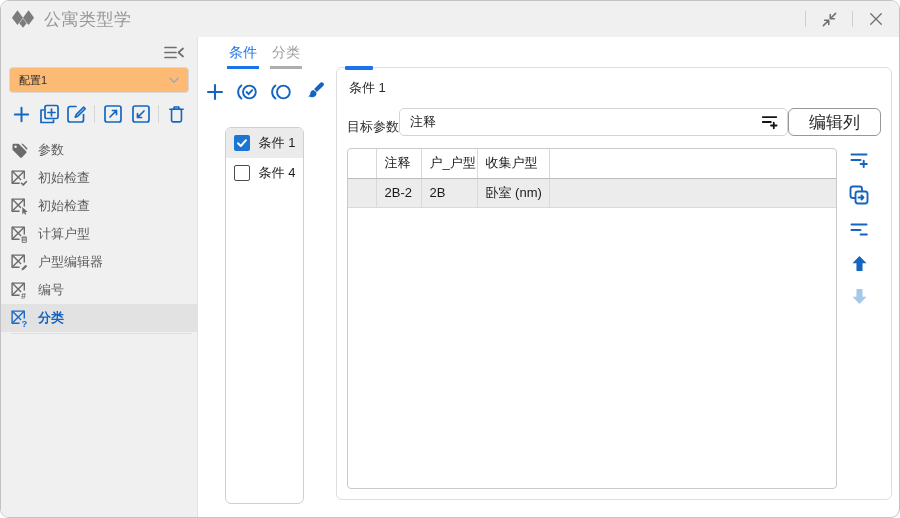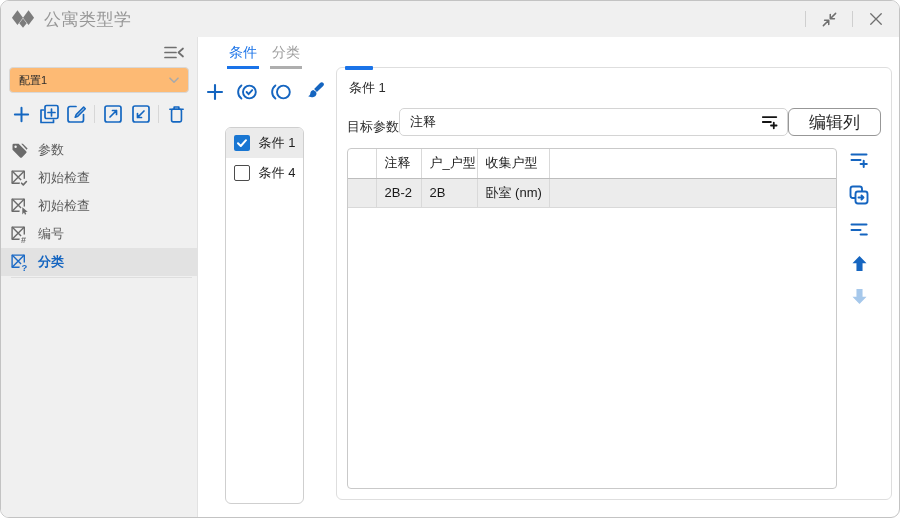--- a/index.html
+++ b/index.html
@@ -202,21 +202,44 @@
             <svg width="17" height="17" viewBox="0 0 17 17" stroke="currentColor" stroke-width="1.4" fill="none" stroke-linejoin="round">
               <rect x="1.1" y="1.1" width="12.2" height="12.2"></rect>
               <path d="M1.1 1.1 L13.3 13.3 M13.3 1.1 L1.1 13.3"></path>
               <circle class="ko" cx="13.2" cy="13.2" r="4.6" stroke="none"></circle>
               <path d="M11.3 9.3 V16.4 l1.7-1.8 1 2.1 1.3-.6 -1-2.1 2.4-.2z" fill="currentColor" stroke="none"></path>
             </svg>
           </span>
           <span>初始检查</span>
         </div>
 
-
+        <div class="nav-item">
+          <span class="nicon">
+            <svg width="17" height="17" viewBox="0 0 17 17" stroke="currentColor" stroke-width="1.4" fill="none" stroke-linejoin="round">
+              <rect x="1.1" y="1.1" width="12.2" height="12.2"></rect>
+              <path d="M1.1 1.1 L13.3 13.3 M13.3 1.1 L1.1 13.3"></path>
+              <circle class="ko" cx="13.2" cy="13.2" r="4.6" stroke="none"></circle>
+              <rect x="10.7" y="10.5" width="5" height="6.2" rx="0.7" fill="currentColor" stroke="none"></rect>
+              <path d="M11.6 12.2 h3.2 M11.6 14 h3.2 M11.6 15.5 h3.2" stroke="#f0f0f0" stroke-width="0.9" class="kos"></path>
+            </svg>
+          </span>
+          <span>计算户型</span>
+        </div>
+
+        <div class="nav-item">
+          <span class="nicon">
+            <svg width="17" height="17" viewBox="0 0 17 17" stroke="currentColor" stroke-width="1.4" fill="none" stroke-linejoin="round">
+              <rect x="1.1" y="1.1" width="12.2" height="12.2"></rect>
+              <path d="M1.1 1.1 L13.3 13.3 M13.3 1.1 L1.1 13.3"></path>
+              <circle class="ko" cx="13.2" cy="13.2" r="4.6" stroke="none"></circle>
+              <path d="M10.5 16.4 l.6-2.2 3.5-3.5 1.6 1.6 -3.5 3.5 -2.2.6z" fill="currentColor" stroke="none"></path>
+            </svg>
+          </span>
+          <span>户型编辑器</span>
+        </div>
 
         <div class="nav-item">
           <span class="nicon">
             <svg width="17" height="17" viewBox="0 0 17 17" stroke="currentColor" stroke-width="1.4" fill="none" stroke-linejoin="round">
               <rect x="1.1" y="1.1" width="12.2" height="12.2"></rect>
               <path d="M1.1 1.1 L13.3 13.3 M13.3 1.1 L1.1 13.3"></path>
               <circle class="ko" cx="13.2" cy="13.2" r="4.6" stroke="none"></circle>
               <text x="9.9" y="16.6" font-size="9" font-weight="bold" fill="currentColor" stroke="none" font-family="Liberation Sans, sans-serif">#</text>
             </svg>
           </span>

